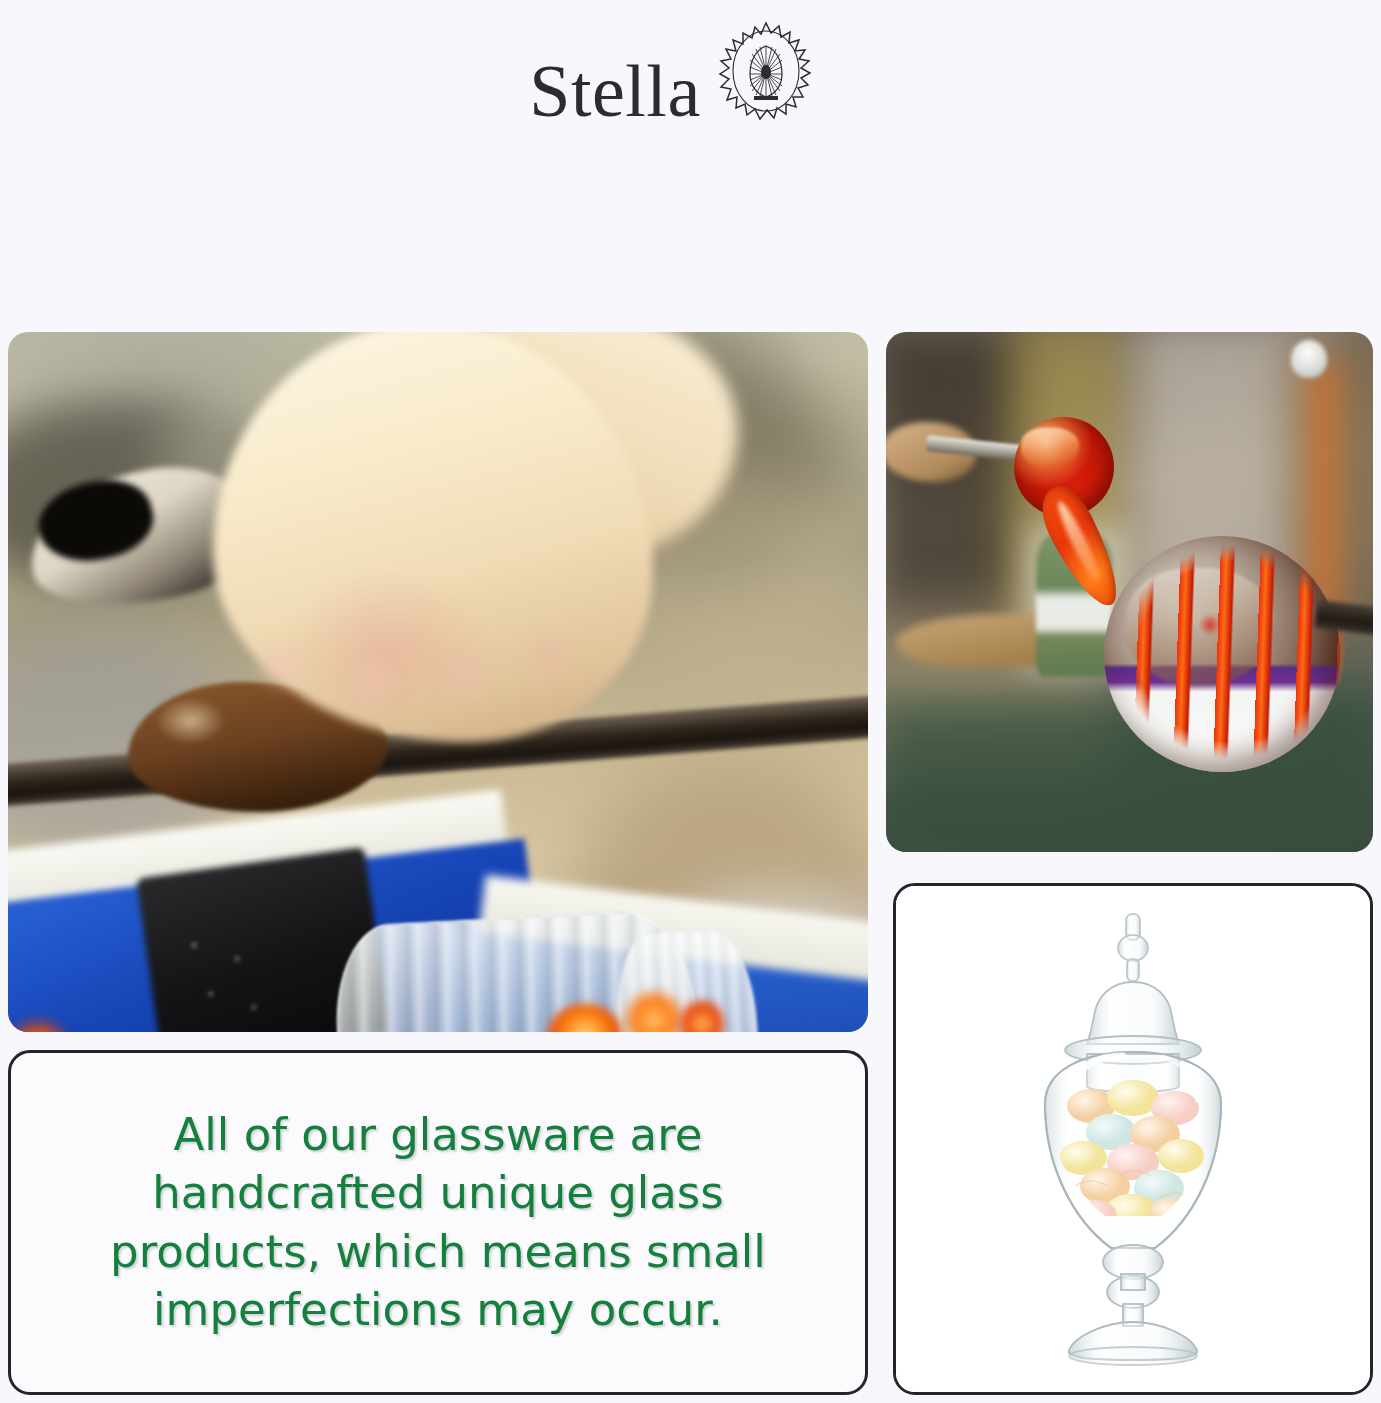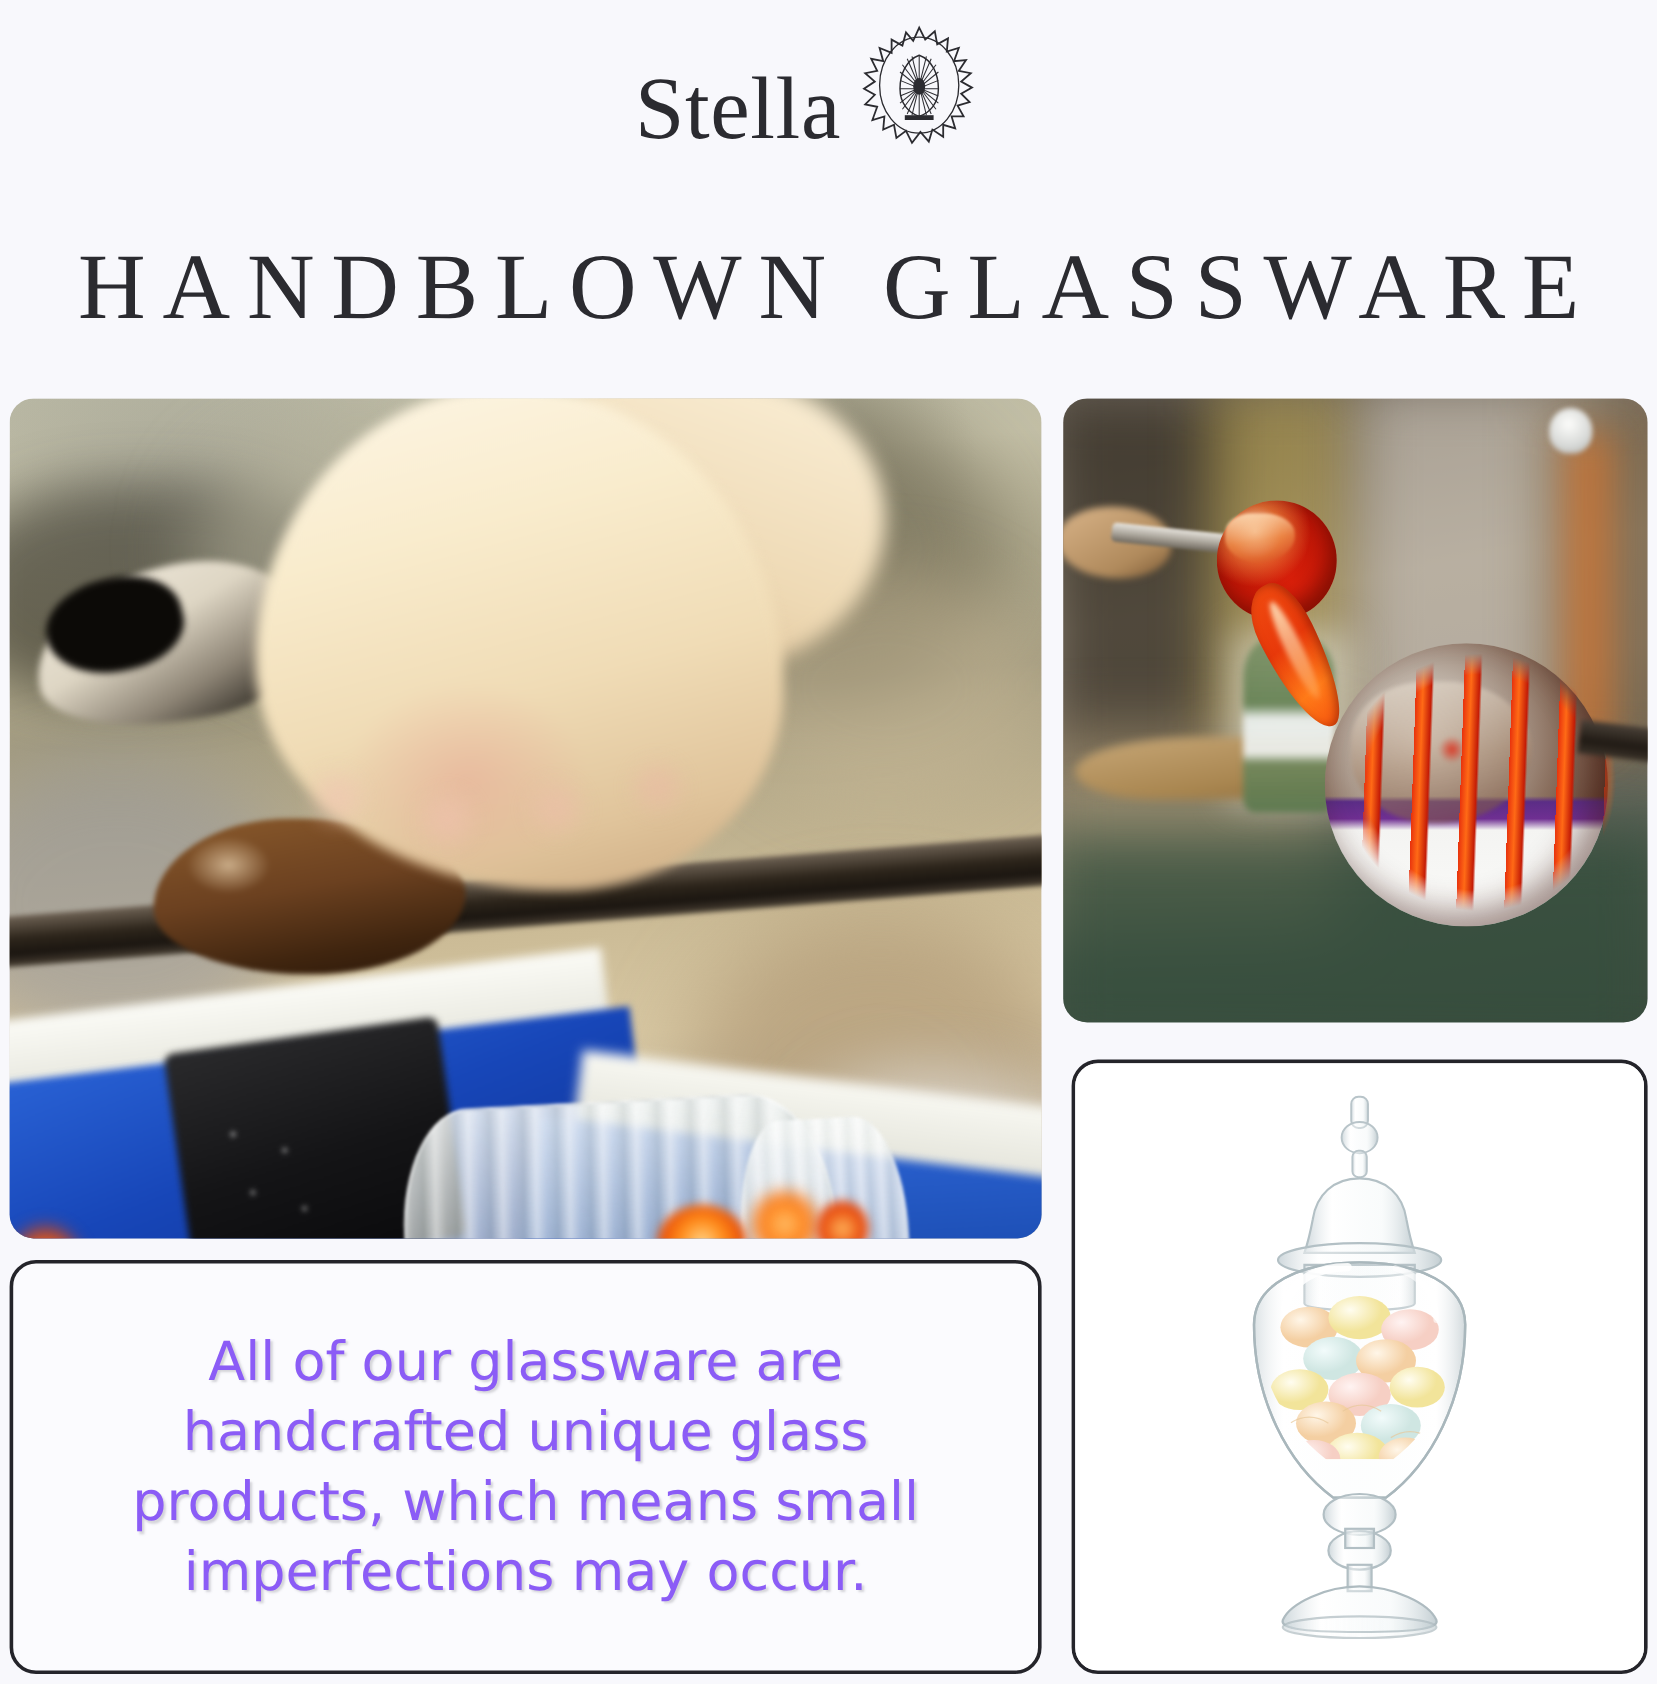--- a/index.html
+++ b/index.html
@@ -391,21 +391,21 @@
     width: 100%; height: 100%;
     display: flex; align-items: center; justify-content: center;
     padding: 14px 40px;
   }
   .disclaimer {
     text-align: center;
     font-family: "DejaVu Sans", sans-serif;
     font-size: 45px;
     font-weight: 400;
     line-height: 1.30;
-    color: #8b5cf6;
+    color: #15803d;
     text-shadow: 2px 2px 2px rgba(120,120,130,.30);
   }
 
   
   .jar-stage {
     position: absolute; inset: 0;
     background: #ffffff;
     display: flex; align-items: center; justify-content: center;
   }
   .jar-svg { width: 300px; height: 470px; display: block; }
@@ -442,21 +442,20 @@
         <line x1="75" y1="47" x2="43" y2="60"></line>
         <line x1="53" y1="27" x2="65" y2="76"></line>
         <line x1="65" y1="27" x2="53" y2="76"></line>
       </g>
       <ellipse cx="59" cy="52" rx="5" ry="7" fill="#2b2b30"></ellipse>
       <rect x="47" y="76" width="24" height="4" fill="#2b2b30"></rect>
     </svg>
 
   </div>
 
-  <div class="headline">HANDBLOWN GLASSWARE</div>
 
   <div class="panel panel-main">
     <div class="photo bg-main"></div>
 
     <div class="blur-blob b1"></div>
     <div class="blur-blob b2"></div>
     <div class="blur-blob b3"></div>
     <div class="blur-blob b4"></div>
     <div class="blur-blob b5"></div>
     <div class="blur-blob b6"></div>

